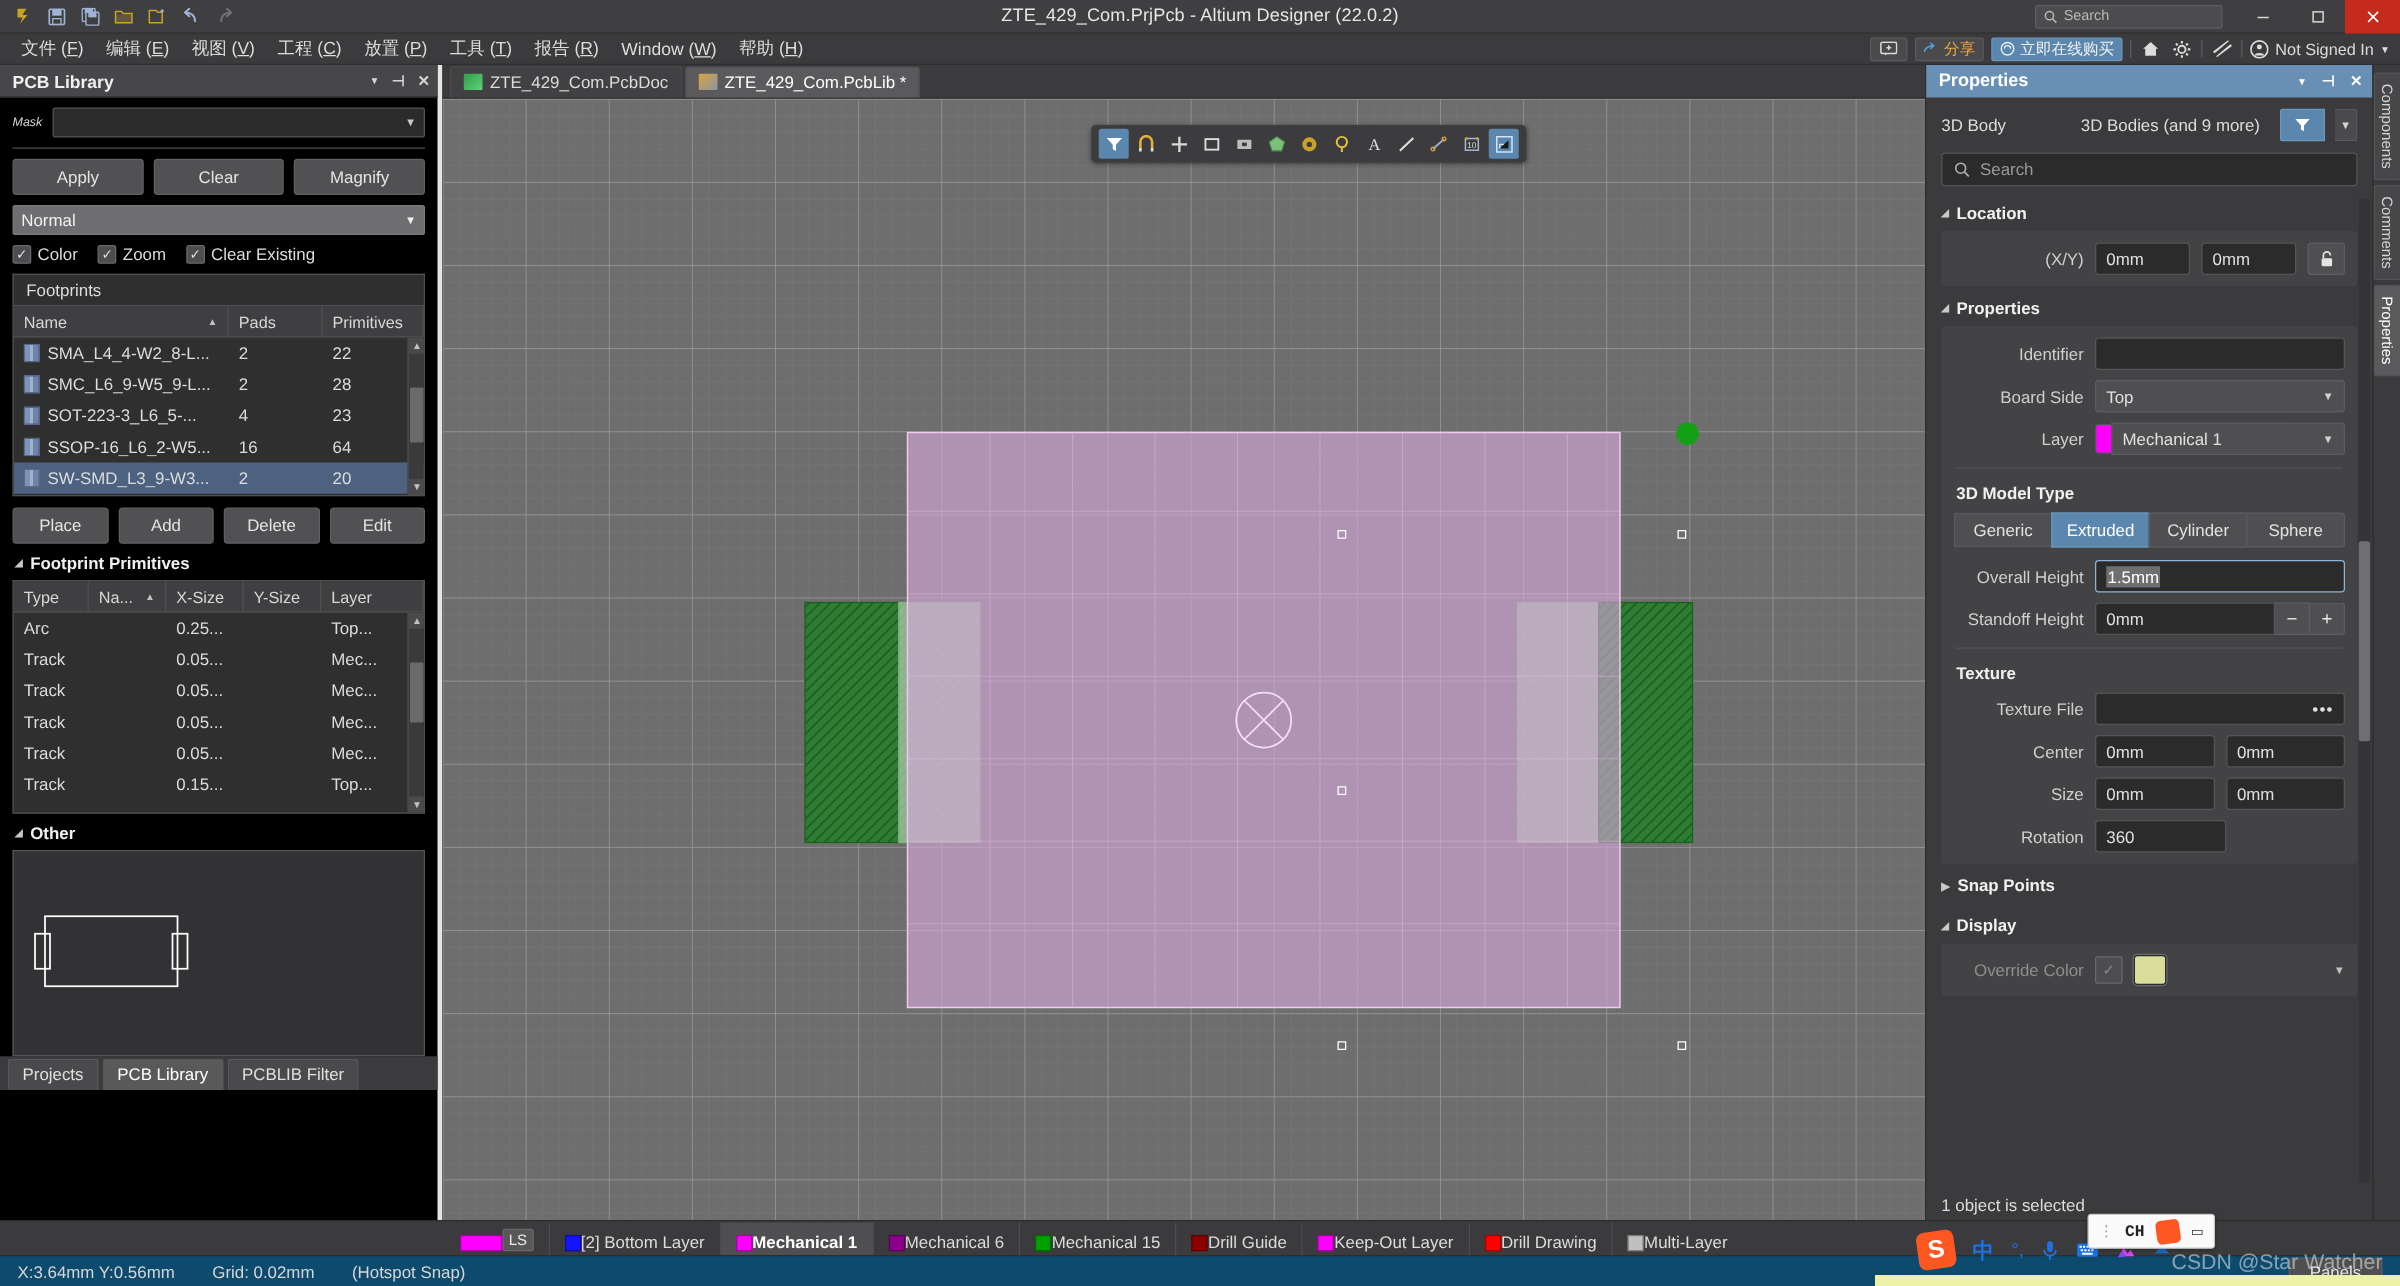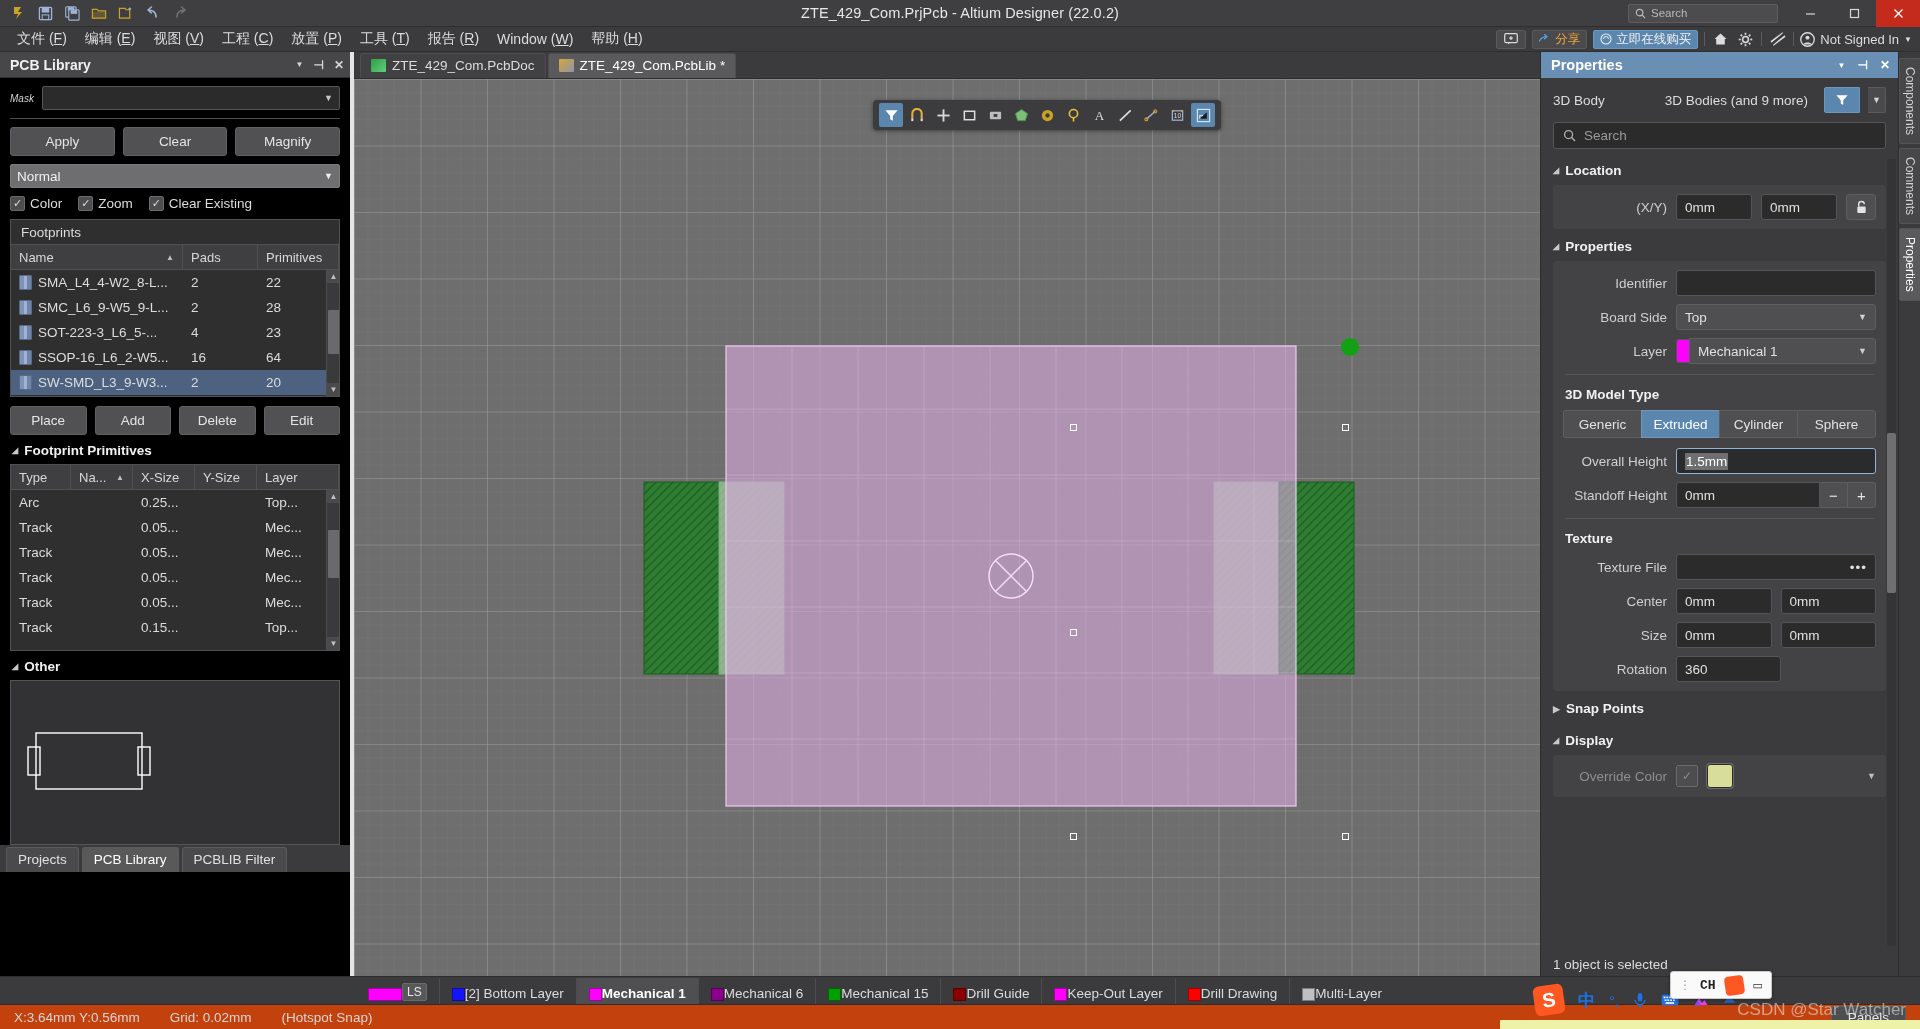--- a/index.html
+++ b/index.html
@@ -213,21 +213,21 @@
     height:28px; background:#3b3b3d; display:flex; align-items:center; padding-left:4px;
     border-top:1px solid #2d2d2d; flex:0 0 28px; gap:0;
   }
   .layer-item { display:flex; align-items:flex-end; gap:0; padding:3px 12px; font-size:13.5px; color:#dcdcdc; border-right:1px solid #4d4d4f; height:26px;}
   .layer-item.active { background:#4f4f51; color:#ffffff; font-weight:bold; }
   .lsq { width:13px; height:13px; border:1px solid rgba(0,0,0,.35); }
   .ls-badge { background:#585858; border:1px solid #6a6a6c; padding:1px 4px; font-size:12px; border-radius:2px; color:#e8e8e8;}
 
   
   .statusbar {
-    height:25px; background:#c2410c; display:flex; align-items:center; gap:30px;
+    height:25px; background:#0c4a6e; display:flex; align-items:center; gap:30px;
     padding:0 14px; font-size:13.5px; color:#d6d6d6; flex:0 0 25px; border-top:1px solid #2d2d2d;
   }
   .panels-btn {
     margin-left:auto; background:#4f4f51; border:1px solid #5e5e60; border-radius:3px;
     padding:3px 16px; font-size:13.5px; color:#e6e6e6;
   }
 
   
   .ime {
     position:absolute; left:1524px; bottom:11px; height:36px; display:flex; align-items:center;

